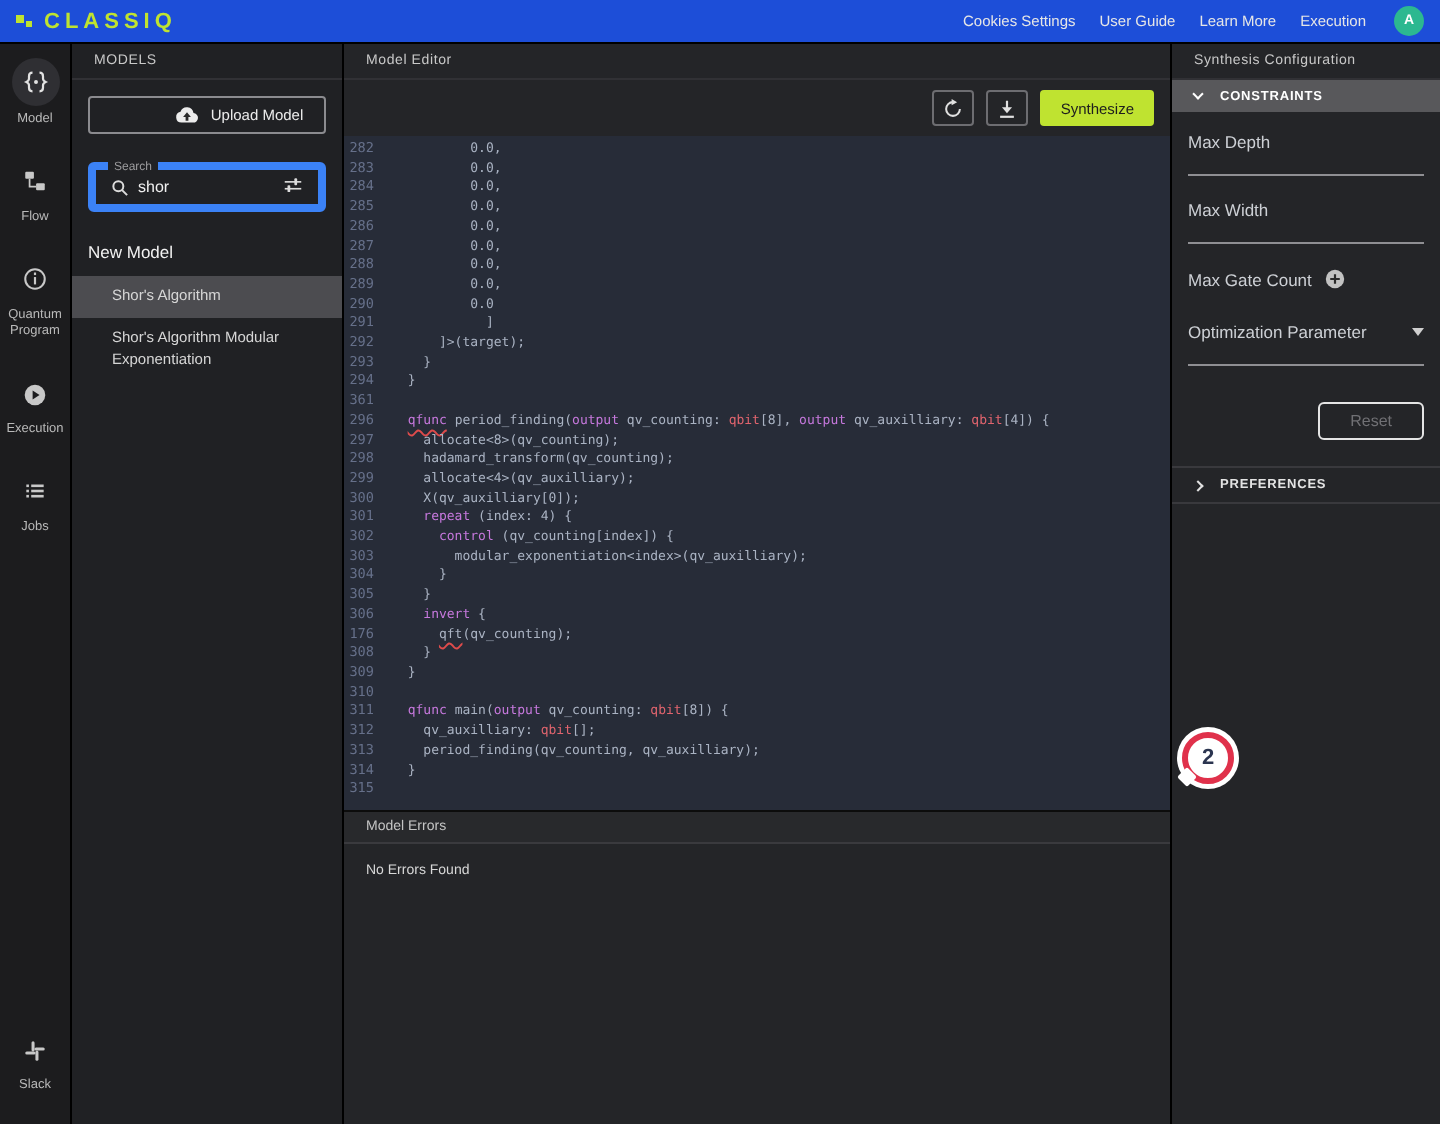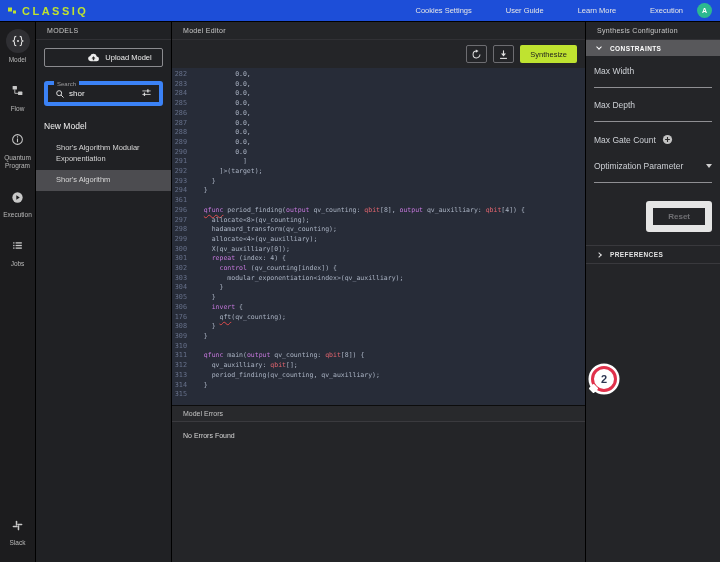--- a/index.html
+++ b/index.html
@@ -4,21 +4,21 @@
 <style>
   * { box-sizing: border-box; margin: 0; padding: 0; }
   html,body { width:720px; height:562px; overflow:hidden; }
   body { font-family:"Liberation Sans", sans-serif; background:#141415; }
   .app { position:relative; width:720px; height:562px; background:#1b1b1d; }
 
   
   .topbar { height:22px; background:#1d4ed8; display:flex; align-items:center; padding:0 8px; border-bottom:1px solid #000; }
   .logo { display:flex; align-items:center; gap:4px; }
   .logo-text { color:#bfe330; font-weight:bold; font-size:11px; letter-spacing:2.5px; }
-  .top-links { margin-left:auto; display:flex; gap:34px; align-items:center; }
+  .top-links { margin-left:auto; display:flex; gap:12px; align-items:center; }
   .top-link { color:#e6e6e6; font-size:7.5px; cursor:pointer; }
   .avatar { width:15px; height:15px; border-radius:50%; background:#2cb890; color:#fff; font-size:7px; font-weight:bold; display:flex; align-items:center; justify-content:center; margin-left:14px; }
 
   
   .main { display:flex; height:540px; }
 
   
   .iconbar { width:36px; background:#1c1c1e; border-right:1px solid #000; display:flex; flex-direction:column; align-items:center; padding-top:7px; position:relative; flex:none; }
   .nav-item { display:flex; flex-direction:column; align-items:center; margin-bottom:15px; width:100%; cursor:pointer; }
   .nav-icon { width:22px; height:22px; display:flex; align-items:center; justify-content:center; }
@@ -61,21 +61,21 @@
   .cfg-body { padding:10px 8px 0; }
   .cfg-field { margin-bottom:12px; }
   .cfg-row { display:flex; align-items:center; justify-content:space-between; }
   .cfg-label { font-size:8.5px; color:#cdd0d5; }
   .cfg-line { margin-top:11px; border-bottom:1px solid #8f8f93; }
   .cfg-add { margin-bottom:16px; }
   .cfg-add .cfg-row { justify-content:flex-start; gap:6px; }
   .caret { width:0; height:0; border-left:3.5px solid transparent; border-right:3.5px solid transparent; border-top:4.5px solid #cfcfcf; }
   .plus-ic { display:flex; align-items:center; cursor:pointer; }
   .reset-row { display:flex; justify-content:flex-end; padding:6px 8px 0; }
-  .reset-btn { border:7px solid #e5e5e5; color:#707074; font-size:8px; padding:4px 15px; border-radius:3px; cursor:default;font-weight:bold; }
+  .reset-btn { border:1px solid #e5e5e5; color:#707074; font-size:8px; padding:4px 15px; border-radius:3px; cursor:default; }
   .prefs-bar { margin-top:13px; border-top:1px solid #39393d; border-bottom:1px solid #39393d; height:19px; display:flex; align-items:center; gap:9px; padding:0 11px; color:#e3e3e3; font-size:6.5px; font-weight:bold; letter-spacing:.4px; cursor:pointer; }
 
   
   .annotation { position:absolute; left:591px; top:366px; width:26px; height:26px; border-radius:50%; background:#fff; border:3px solid #e0314b; box-shadow:0 0 0 2.5px #ffffff; display:flex; align-items:center; justify-content:center; color:#2b3550; font-weight:bold; font-size:11px; z-index:5; }
   .annotation::after { content:""; position:absolute; left:-4px; bottom:-3px; width:7px; height:7px; background:#fff; transform:rotate(45deg); z-index:-1; border-radius:1px; }
 
   svg { display:block; }
 </style>
 </head>
 <body>
@@ -198,22 +198,22 @@
               <rect x="3" y="5.5" width="18" height="1.8"></rect>
               <rect x="13.5" y="2.5" width="3" height="7.5" rx="1"></rect>
               <rect x="3" y="13" width="18" height="1.8"></rect>
               <rect x="6" y="10" width="3" height="7.5" rx="1"></rect>
               <rect x="3" y="20" width="18" height="1.8" opacity="0"></rect>
             </svg>
         </span>
       </div>
       <div class="group-title">New Model</div>
       <div>
+          <div class="model-item selected">Shor's Algorithm</div>
           <div class="model-item">Shor's Algorithm Modular Exponentiation</div>
-          <div class="model-item selected">Shor's Algorithm</div>
         </div>
     </aside>
 
     <section class="editor-col">
       <div class="panel-header">Model Editor</div>
       <div class="editor-toolbar">
         <div class="tool-btn">
           <span>
             <svg width="11" height="11" viewBox="0 0 24 24">
                 <path d="M12 4.5a7.5 7.5 0 1 0 7.5 7.5" fill="none" stroke="#e0e0e0" stroke-width="2.2"></path>
@@ -274,27 +274,27 @@
 
     <aside class="config">
       <div class="panel-header">Synthesis Configuration</div>
       <div class="constraints-bar">
         <span class="chev-down"></span>
         <span>CONSTRAINTS</span>
       </div>
       <div class="cfg-body">
           <div class="cfg-field cfg-text">
             <div class="cfg-row">
-              <span class="cfg-label">Max Width</span>
+              <span class="cfg-label">Max Depth</span>
             </div>
             <div class="cfg-line"></div>
           </div>
           <div class="cfg-field cfg-text">
             <div class="cfg-row">
-              <span class="cfg-label">Max Depth</span>
+              <span class="cfg-label">Max Width</span>
             </div>
             <div class="cfg-line"></div>
           </div>
           <div class="cfg-field cfg-add">
             <div class="cfg-row">
               <span class="cfg-label">Max Gate Count</span>
               <span class="plus-ic">
                 <svg width="11" height="11" viewBox="0 0 24 24">
                   <circle cx="12" cy="12" r="10" fill="#c2c2c2"></circle>
                   <path d="M12 6.8v10.4M6.8 12h10.4" stroke="#2a2a2a" stroke-width="2.4"></path>

